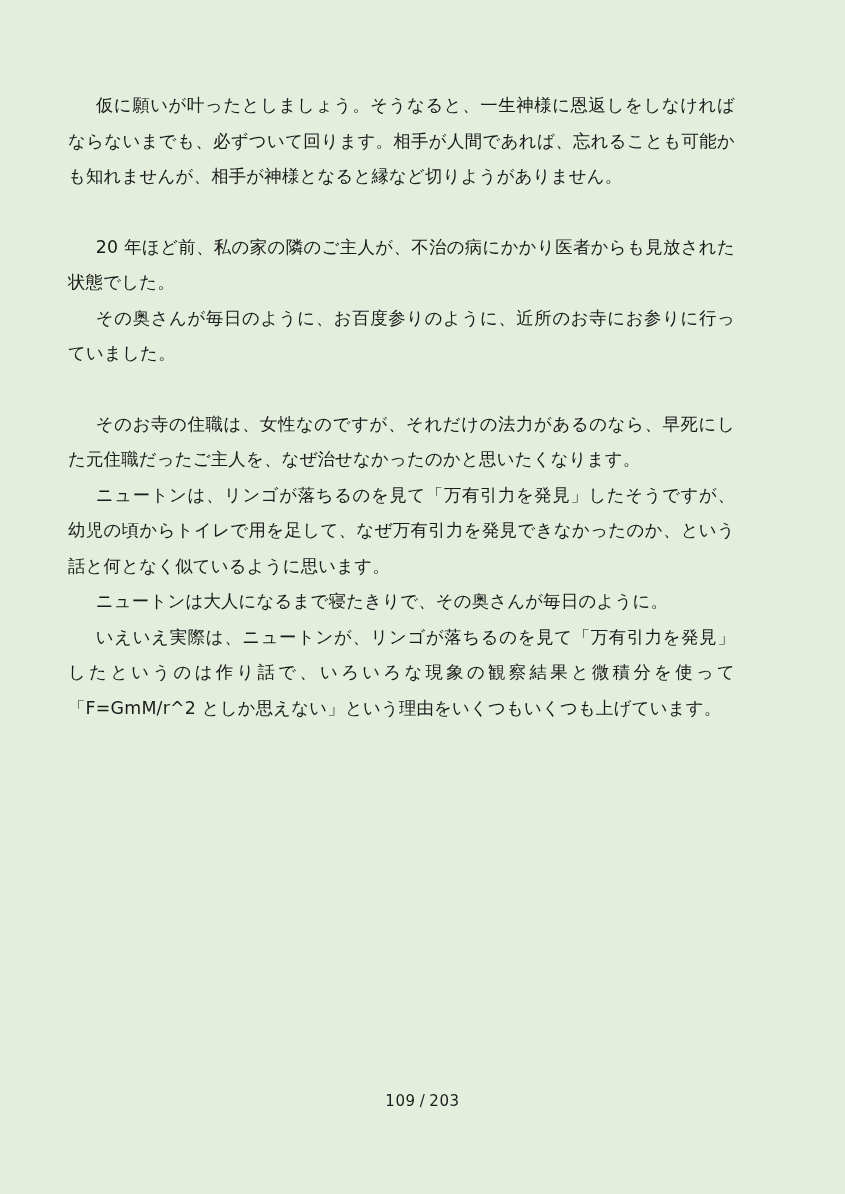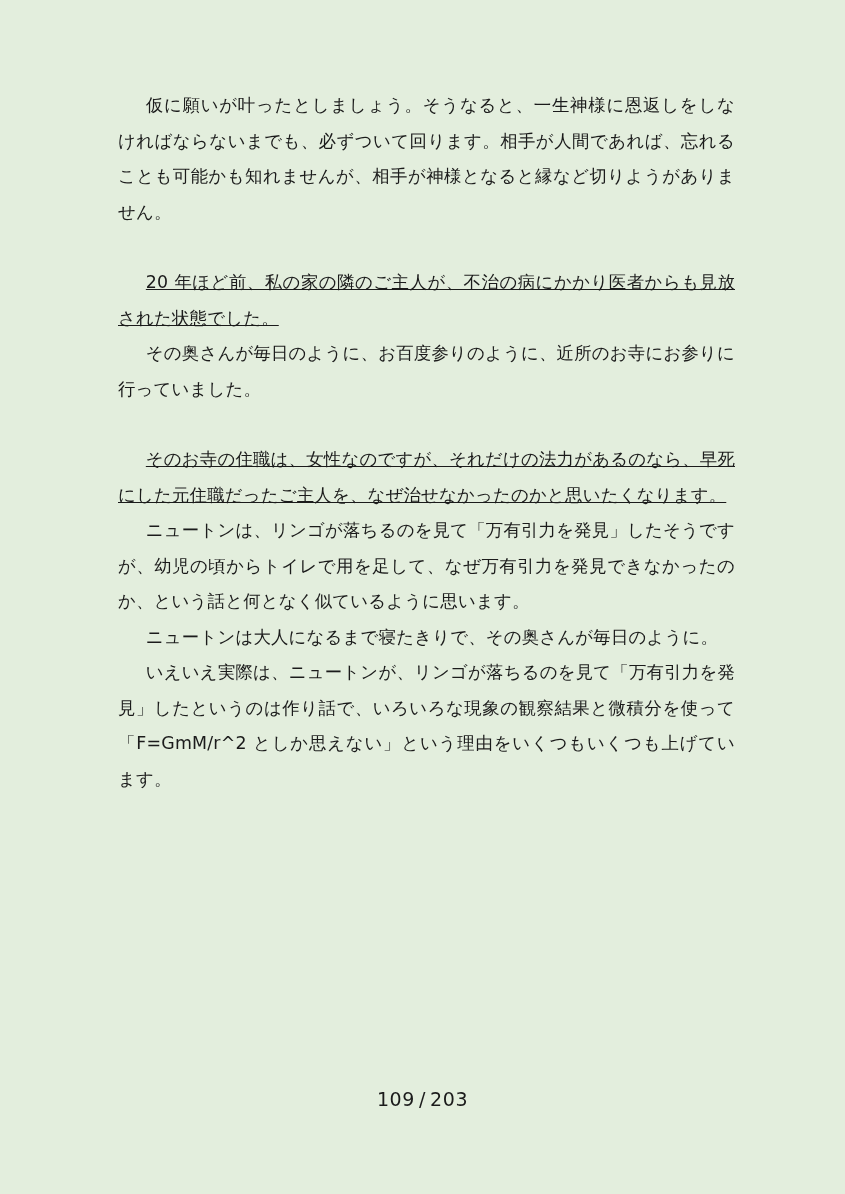--- a/index.html
+++ b/index.html
@@ -12,44 +12,43 @@
     background: #e3eedd;
     font-family: "DejaVu Sans", "Liberation Sans", sans-serif;
     color: #1b1b1b;
     overflow: hidden;
   }
   .page {
     position: relative;
     width: 845px;
     height: 1194px;
     box-sizing: border-box;
-    padding: 88px 110px 0 118px;
+    padding: 88px 110px 0 68px;
   }
   .body-text {
     font-size: 17.4px;
     line-height: 35.5px;
     letter-spacing: 0.2px;
     text-align: justify;
     text-justify: inter-character;
   }
   .para {
     margin: 0;
     text-indent: 1.6em;
   }
   .para.blank-before {
     margin-top: 35px;
-    text-decoration: underline;
   }
   .footer {
     position: absolute;
     left: 0;
     right: 0;
     bottom: 84px;
     text-align: center;
-    font-size: 19px;
+    font-size: 15px;
     letter-spacing: 0.6px;
     color: #1b1b1b;
   }
   .footer .sep {
     padding: 0 4px;
   }
 </style>
 </head>
 <body>
 

